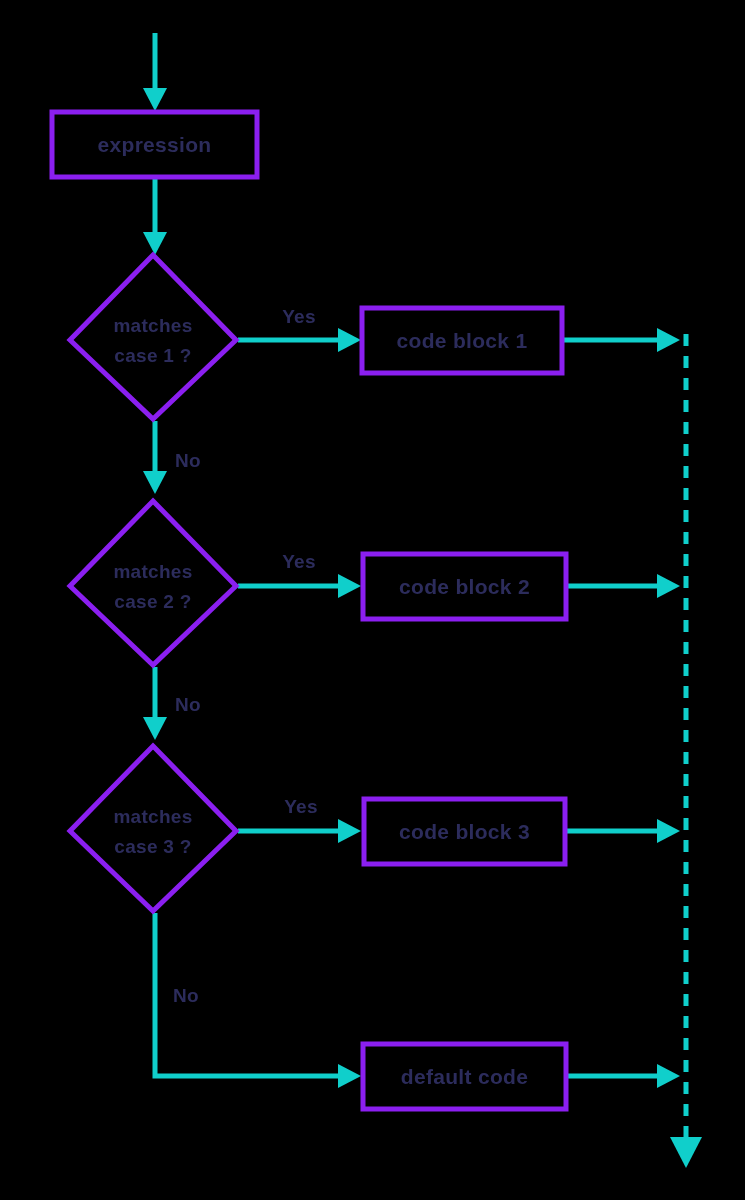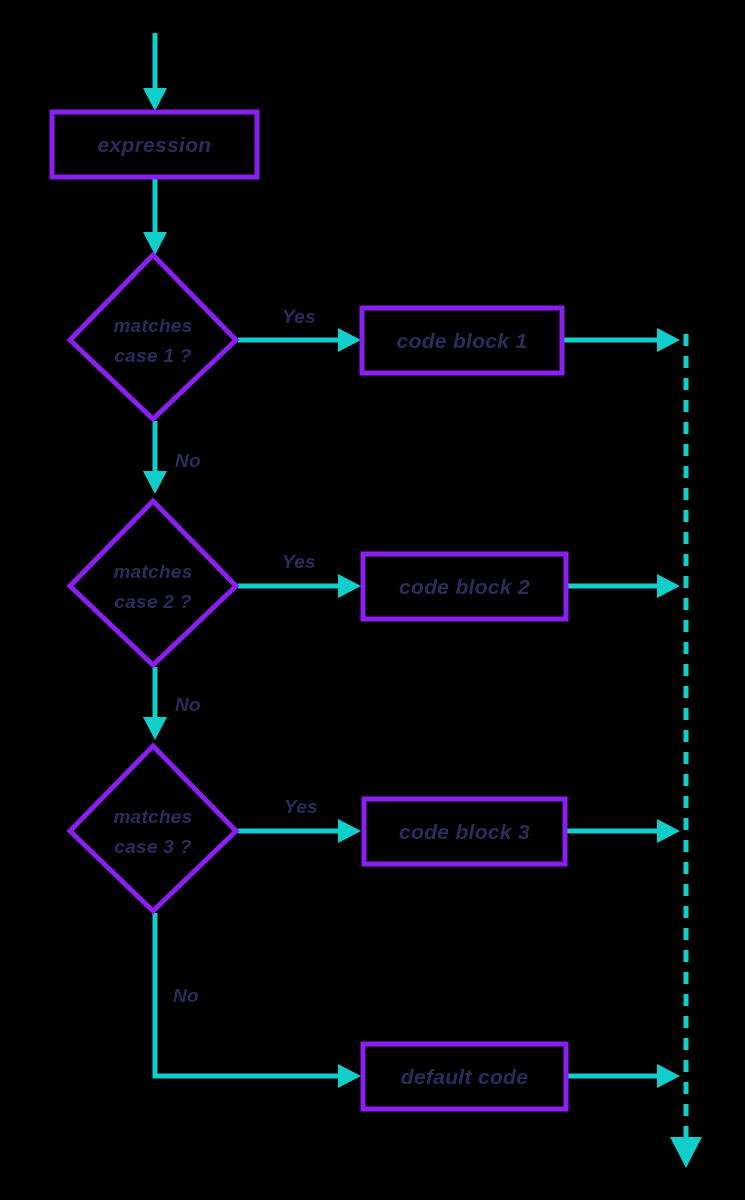--- a/index.html
+++ b/index.html
@@ -11,21 +11,20 @@
     width: 745px;
     height: 1200px;
     overflow: hidden;
     font-family: "Liberation Sans", sans-serif;
   }
   #flow-root {
     position: relative;
     width: 745px;
     height: 1200px;
     background: #000000;
-    font-style: italic;
   }
   svg#flowchart {
     display: block;
     width: 745px;
     height: 1200px;
   }
   .node-shape {
     fill: none;
     stroke: #8b1ff0;
     stroke-width: 5;

